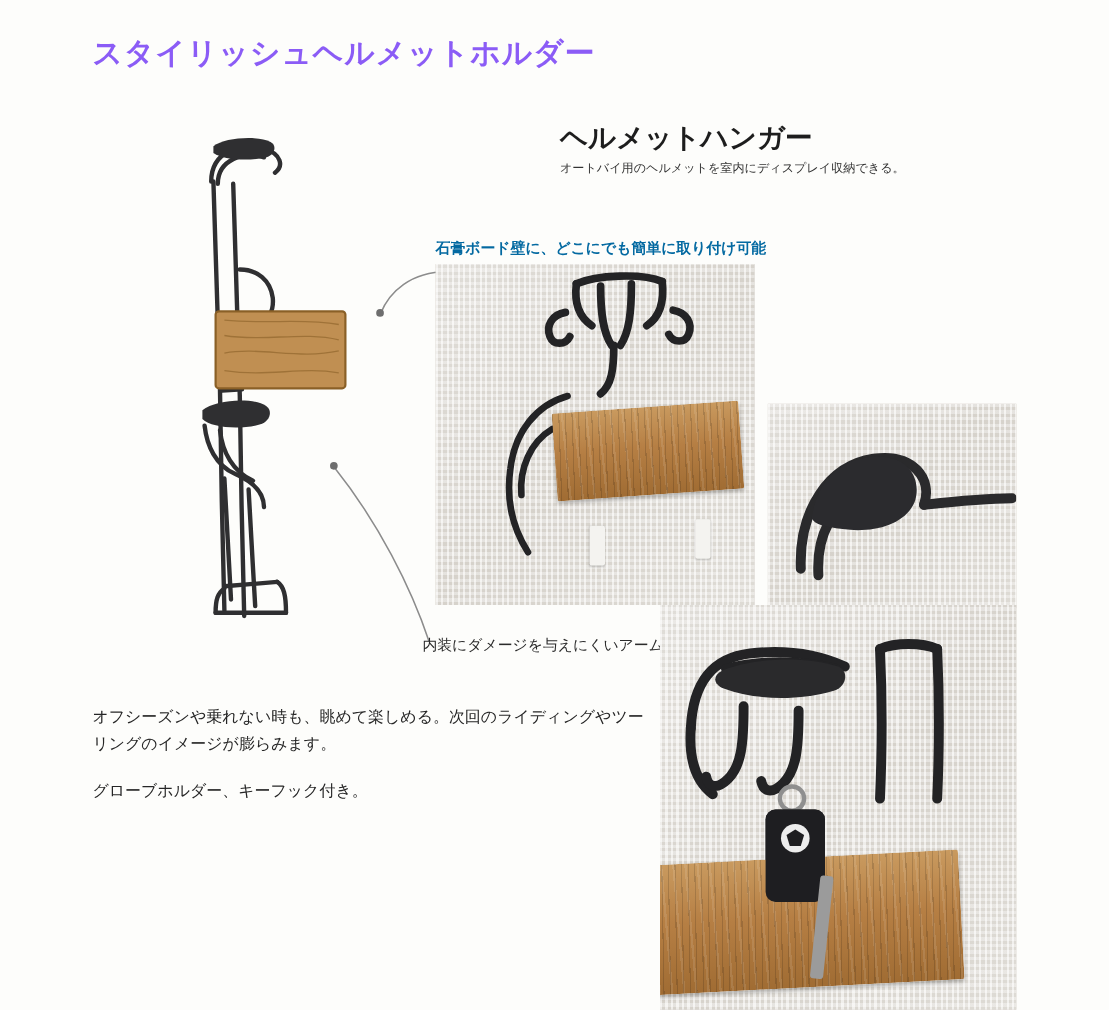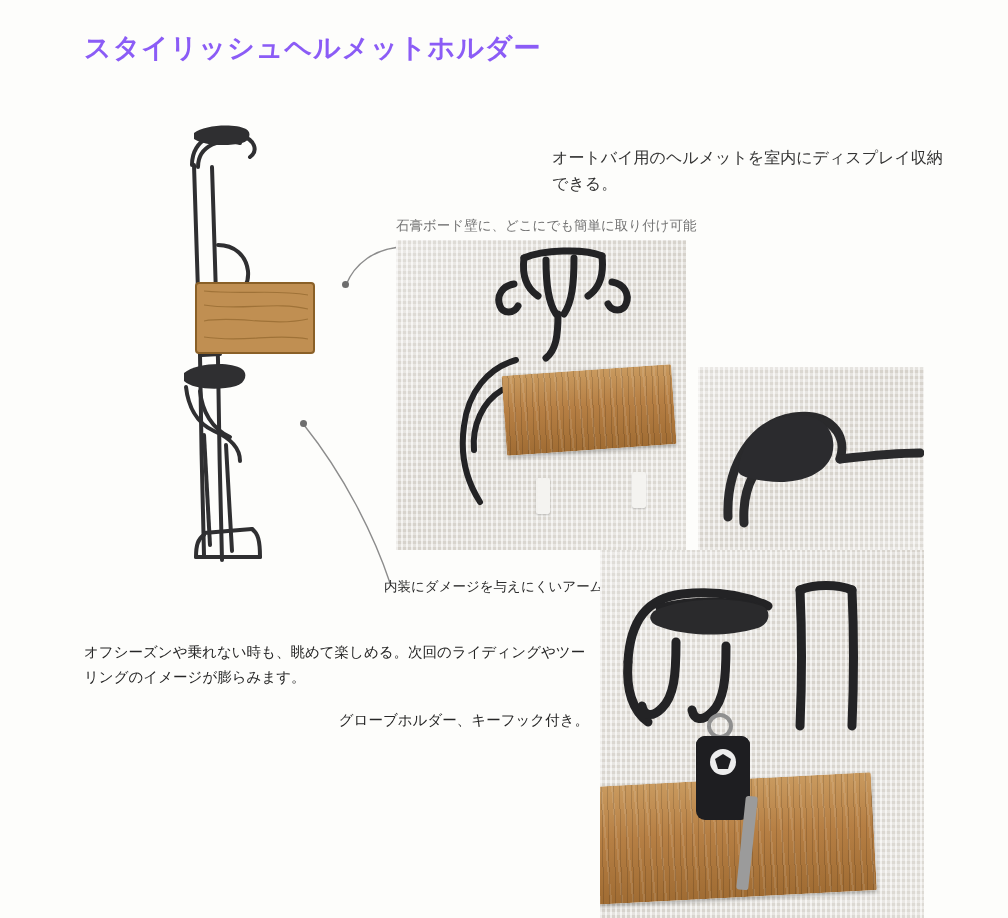--- a/index.html
+++ b/index.html
@@ -60,34 +60,34 @@
     font-size: 25px;
     font-weight: 700;
     color: #1d1d1d;
     white-space: nowrap;
   }
   .hanger-desc {
     position: absolute;
     left: 425px;
     top: 50px;
     width: 400px;
-    font-size: 16px;
+    font-size: 11px;
     line-height: 1.6;
     color: #333;
-    margin-left: 43px;
   }
 
   
   .caption-top {
     position: absolute;
     left: 312px;
     top: 122px;
     font-size: 13.5px;
-    color: #737373;
+    color: #0369a1;
     white-space: nowrap;
+    font-weight: bold;
   }
   
   .caption-bottom {
     position: absolute;
     left: 300px;
     top: 483px;
     font-size: 13.5px;
     color: #2b2b2b;
     white-space: nowrap;
   }
@@ -151,21 +151,21 @@
   .body-copy {
     position: absolute;
     left: 84px;
     top: 640px;
     width: 505px;
     font-size: 14.5px;
     line-height: 1.72;
     color: #262626;
   }
   .body-copy p { margin: 0 0 18px 0; font-family: Liberation Serif, serif; }
-  .body-copy p:last-child { margin-bottom: 0; text-align: right; }
+  .body-copy p:last-child { margin-bottom: 0; }
   .tight { margin-bottom: 0 !important; }
 </style>
 </head>
 <body>
 
 <div class="page">
 
   <div class="main-title">スタイリッシュヘルメットホルダー</div>
 
   <div class="hero">
@@ -203,20 +203,21 @@
         <rect x="22" y="178" width="118" height="70" rx="3" fill="#c08f52" stroke="#8a6027" stroke-width="2"></rect>
         <g stroke="#8a6027" stroke-width="1.2" opacity="0.6" fill="none">
           <path d="M30 186 C70 190 100 184 134 190"></path>
           <path d="M30 200 C66 206 102 196 134 204"></path>
           <path d="M30 216 C62 210 98 222 134 214"></path>
           <path d="M30 232 C70 238 100 228 134 234"></path>
         </g>
       </svg>
     </div>
 
+    <div class="hanger-heading">ヘルメットハンガー</div>
     <div class="hanger-desc">オートバイ用のヘルメットを室内にディスプレイ収納できる。</div>
 
     <div class="caption-top">石膏ボード壁に、どこにでも簡単に取り付け可能</div>
 
     <svg class="leader" style="left:150px; top:130px;" width="180" height="80">
       <path d="M172 22 C140 22 120 40 112 60" stroke="#8c8c8c" stroke-width="1.4" fill="none"></path>
     </svg>
     <div class="dot" style="left:258px; top:186px;"></div>
 
     <div class="photo photo-1">

